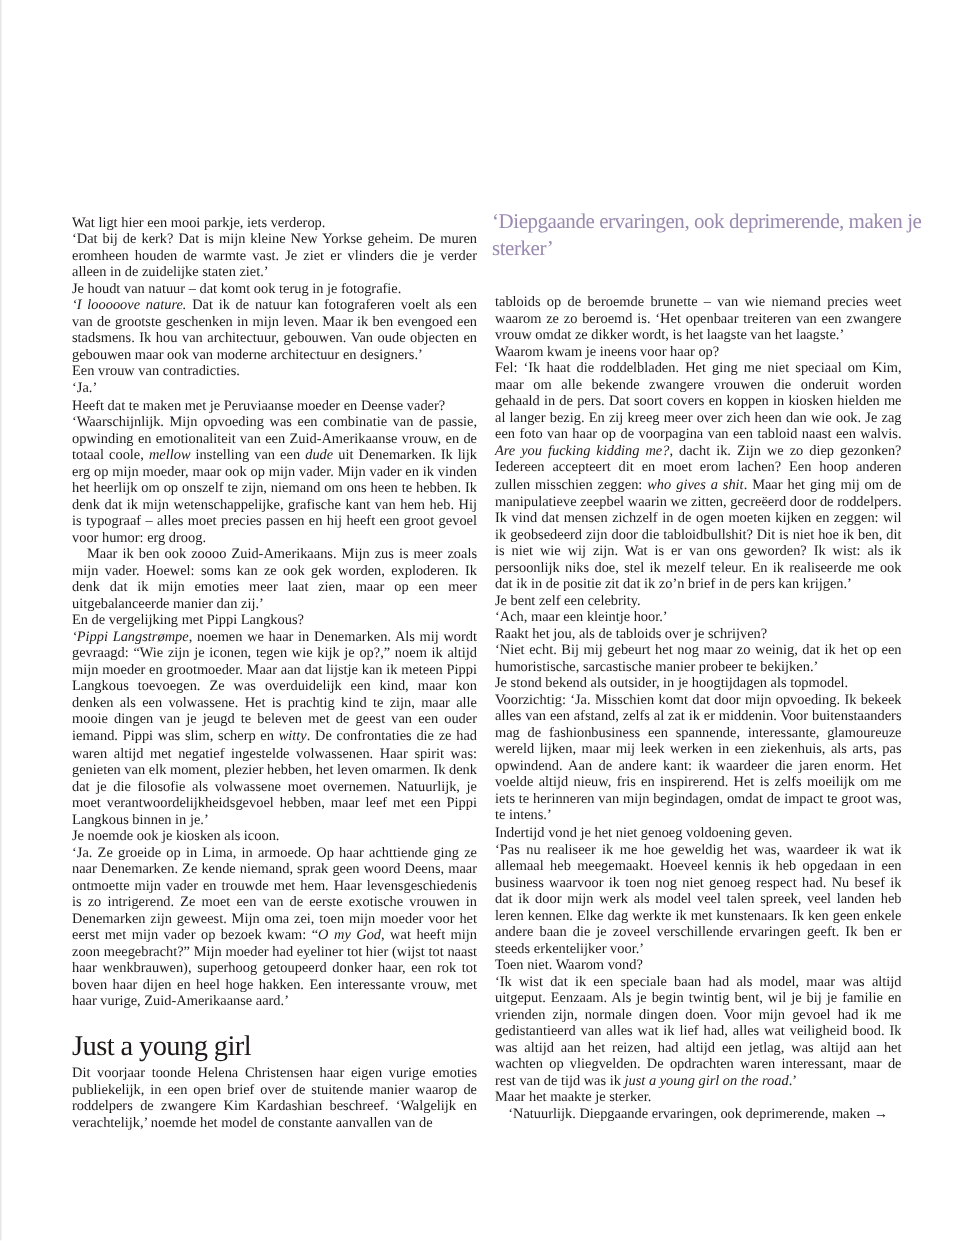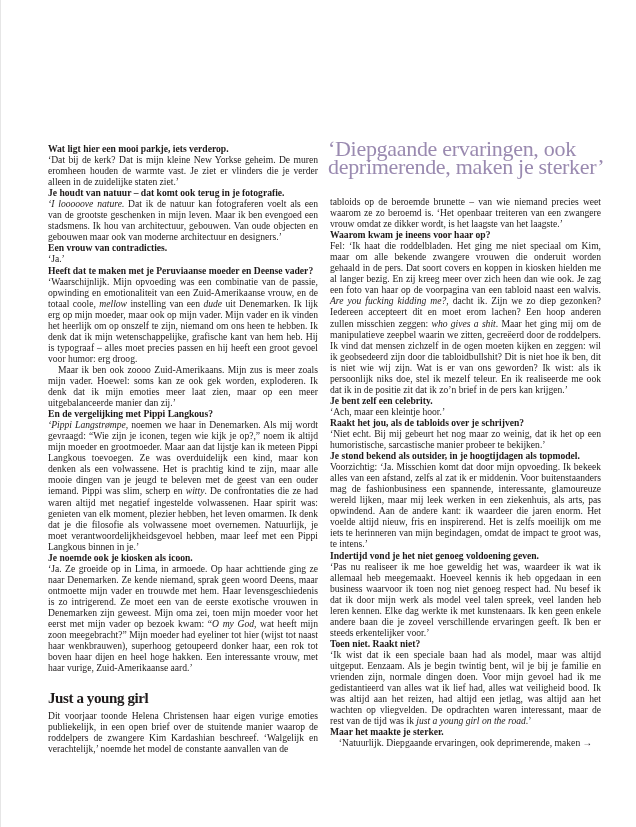--- a/index.html
+++ b/index.html
@@ -12,30 +12,30 @@
       position: absolute; left: 0; top: 0; width: 1px; height: 827px;
       background: #e6e6e6;
     }
     .col {
       position: absolute; font-size: 9.6px; line-height: 11.05px;
       text-align: justify; hyphens: manual;
     }
     .col-left { left: 48px; top: 143px; width: 270px; }
     .col-right { left: 330px; top: 196px; width: 271px; }
     .col p { margin: 0; }
-    .q { font-weight: bold; }
+    .q { font-weight: normal; }
     .indent { text-indent: 10px; }
     .col em { font-style: italic; margin-top: 24px; }
     .section-title {
-      font-size: 15px; line-height: 22px; margin: 14px 0 1px 0;
-      font-weight: bold; letter-spacing: -0.4px; text-align: left;
+      font-size: 19px; line-height: 22px; margin: 14px 0 1px 0;
+      font-weight: normal; letter-spacing: -0.4px; text-align: left;
     }
     .pull-quote {
       position: absolute; left: 328px; top: 140px; width: 290px;
-      font-size: 22px; line-height: 18.2px; color: #9a8ab0;
+      font-size: 14px; line-height: 18.2px; color: #9a8ab0;
       letter-spacing: -0.3px; margin: 0; font-weight: normal;
     }
     .folio {
       position: absolute; right: 34px; top: 800px;
       font-size: 7.6px; letter-spacing: 0.6px; font-weight: bold;
       color: #2a2424; text-transform: uppercase; margin-top: 44px;
     }
   </style>
 </head>
 <body>
@@ -67,19 +67,19 @@
   <p class="q">Waarom kwam je ineens voor haar op?</p>
   <p><span>Fel: ‘Ik haat die roddelbladen. Het ging me niet speciaal om Kim, maar om alle bekende zwangere vrouwen die onderuit worden gehaald in de pers. Dat soort covers en koppen in kiosken hielden me al langer bezig. En zij kreeg meer over zich heen dan wie ook. Je zag een foto van haar op de voorpagina van een tabloid naast een walvis. </span><em>Are you fucking kidding me?</em><span>, dacht ik. Zijn we zo diep gezonken? Iedereen accepteert dit en moet erom lachen? Een hoop anderen zullen misschien zeggen: </span><em>who gives a shit</em><span>. Maar het ging mij om de manipulatieve zeepbel waarin we zitten, gecreëerd door de roddelpers. Ik vind dat mensen zichzelf in de ogen moeten kijken en zeggen: wil ik geobsedeerd zijn door die tabloidbullshit? Dit is niet hoe ik ben, dit is niet wie wij zijn. Wat is er van ons geworden? Ik wist: als ik persoonlijk niks doe, stel ik mezelf teleur. En ik realiseerde me ook dat ik in de positie zit dat ik zo’n brief in de pers kan krijgen.’</span></p>
   <p class="q">Je bent zelf een celebrity.</p>
   <p>‘Ach, maar een kleintje hoor.’</p>
   <p class="q">Raakt het jou, als de tabloids over je schrijven?</p>
   <p>‘Niet echt. Bij mij gebeurt het nog maar zo weinig, dat ik het op een humoristische, sarcastische manier probeer te bekijken.’</p>
   <p class="q">Je stond bekend als outsider, in je hoogtijdagen als topmodel.</p>
   <p>Voorzichtig: ‘Ja. Misschien komt dat door mijn opvoeding. Ik bekeek alles van een afstand, zelfs al zat ik er middenin. Voor buitenstaanders mag de fashionbusiness een spannende, interessante, glamoureuze wereld lijken, maar mij leek werken in een ziekenhuis, als arts, pas opwindend. Aan de andere kant: ik waardeer die jaren enorm. Het voelde altijd nieuw, fris en inspirerend. Het is zelfs moeilijk om me iets te herinneren van mijn begindagen, omdat de impact te groot was, te intens.’</p>
   <p class="q">Indertijd vond je het niet genoeg voldoening geven.</p>
   <p>‘Pas nu realiseer ik me hoe geweldig het was, waardeer ik wat ik allemaal heb meegemaakt. Hoeveel kennis ik heb opgedaan in een business waarvoor ik toen nog niet genoeg respect had. Nu besef ik dat ik door mijn werk als model veel talen spreek, veel landen heb leren kennen. Elke dag werkte ik met kunstenaars. Ik ken geen enkele andere baan die je zoveel verschillende ervaringen geeft. Ik ben er steeds erkentelijker voor.’</p>
-  <p class="q">Toen niet. Raakt niet?</p>
+  <p class="q">Toen niet. Waarom vond?</p>
   <p><span>‘Ik wist dat ik een speciale baan had als model, maar was altijd uitgeput. Eenzaam. Als je begin twintig bent, wil je bij je familie en vrienden zijn, normale dingen doen. Voor mijn gevoel had ik me gedistantieerd van alles wat ik lief had, alles wat veiligheid bood. Ik was altijd aan het reizen, had altijd een jetlag, was altijd aan het wachten op vliegvelden. De opdrachten waren interessant, maar de rest van de tijd was ik </span><em>just a young girl on the road</em><span>.’</span></p>
   <p class="q">Maar het maakte je sterker.</p>
   <p style="text-align:center">‘Natuurlijk. Diepgaande ervaringen, ook deprimerende, maken →</p>
 </div>
 
 <div class="folio">Vogue Nederland — 229</div>
 
 </body></html>

